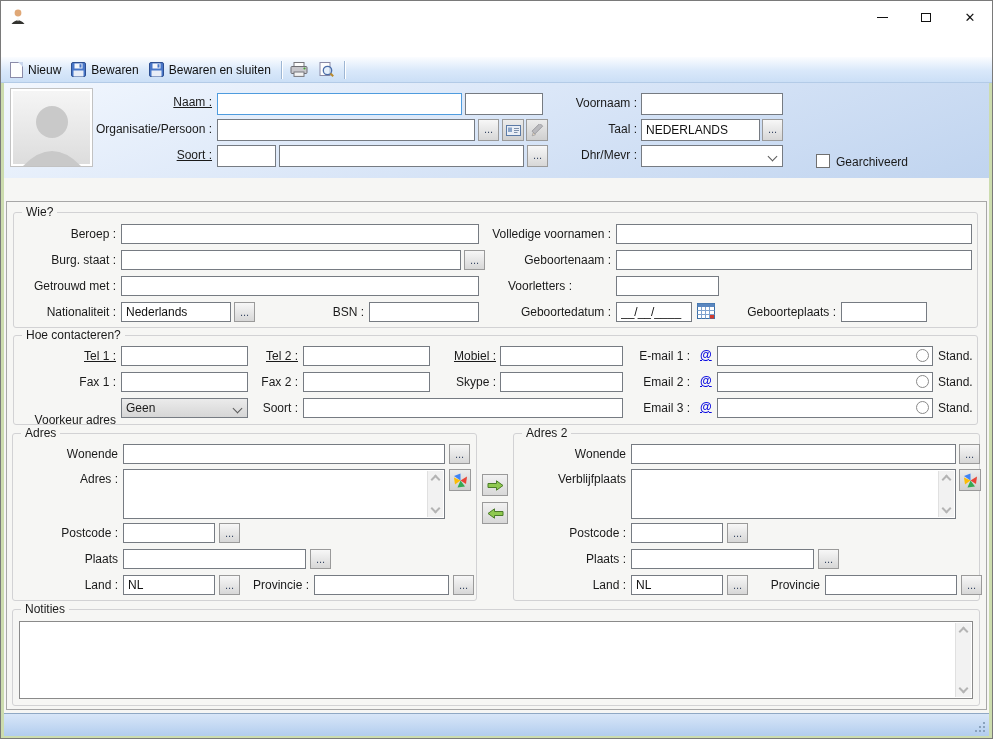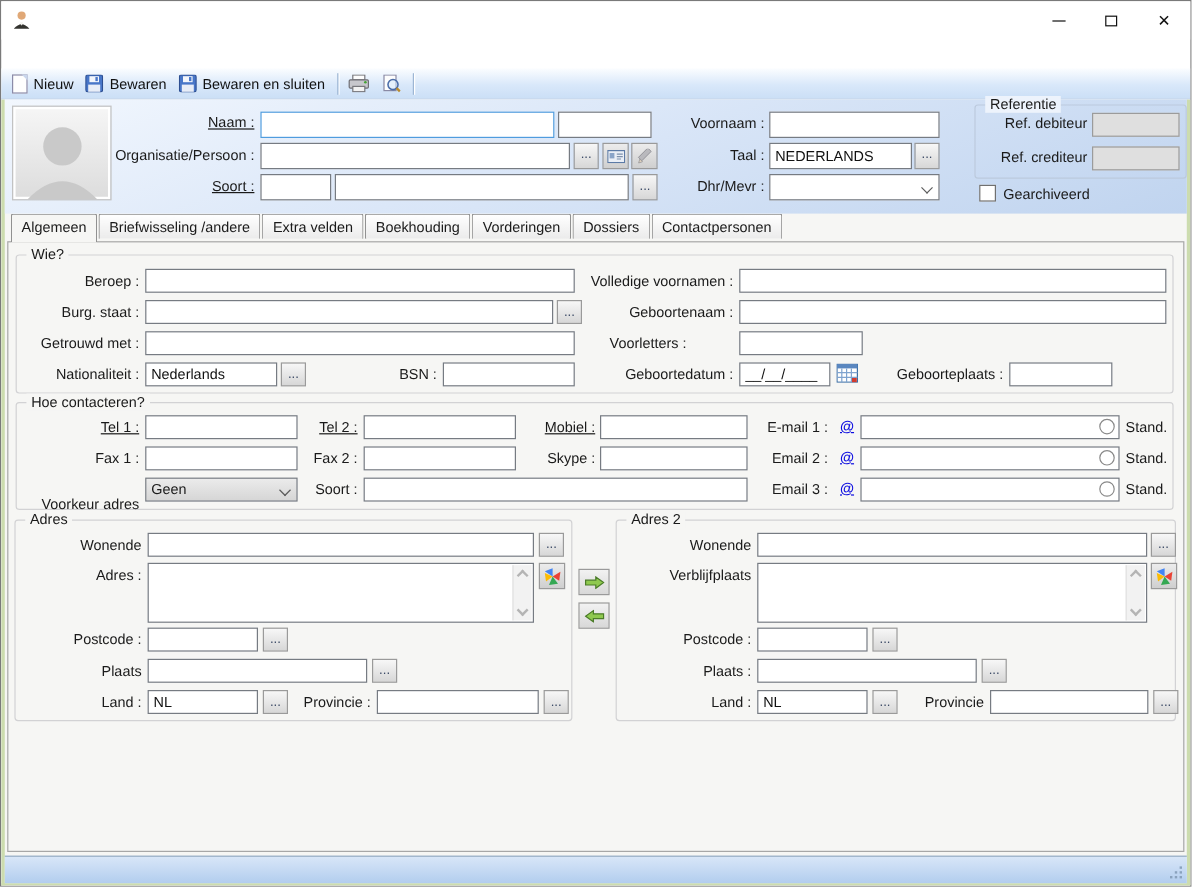--- a/index.html
+++ b/index.html
@@ -190,41 +190,25 @@
       <div class="lbl u" style="left:140px; top:65px; width:68px;">Soort :</div>
       <input class="inp" style="left: 213px; top: 62px; width: 59px;">
       <input class="inp" style="left: 275px; top: 62px; width: 245px;">
       <div class="dots" style="left:523px; top:62px;">...</div>
 
       <div class="lbl" style="left:558px; top:65px; width:75px;">Dhr/Mevr :</div>
       <div class="combo" style="left:637px; top:62px; width:142px;">
           <span class="chev"></span>
         </div>
 
-      <div class="grp" style="left:808px; top:4px; width:177px; height:62px; border-color:#bccadd;">
-        <div class="grp-title blue">Referentie</div>
-        <div class="lbl" style="left:8px; top:8px; width:85px;">Ref. debiteur</div>
-        <input class="inp small-h disabled" style="left: 97px; top: 6px; width: 73px;" disabled="">
-        <div class="lbl" style="left:8px; top:36px; width:85px;">Ref. crediteur</div>
-        <input class="inp small-h disabled" style="left: 97px; top: 34px; width: 73px;" disabled="">
-      </div>
       <div class="chk" style="left:812px; top:71px;"></div>
       <div class="lbl" style="left:832px; top:72px; width:90px; text-align:left;">Gearchiveerd</div>
     </div>
 
     <div class="tabarea">
-      <div class="tabstrip">
-        <div class="tab active">Algemeen</div>
-        <div class="tab">Briefwisseling /andere</div>
-        <div class="tab">Extra velden</div>
-        <div class="tab">Boekhouding</div>
-        <div class="tab">Vorderingen</div>
-        <div class="tab">Dossiers</div>
-        <div class="tab">Contactpersonen</div>
-      </div>
 
       <div class="page">
 
         <div class="grp" style="left:6px; top:10px; width:965px; height:116px;">
           <div class="grp-title">Wie?</div>
           <div class="lbl" style="left:0; top:14px; width:102px;">Beroep :</div>
           <input class="inp small-h" style="left: 107px; top: 11px; width: 358px;">
           <div class="lbl" style="left:0; top:40px; width:102px;">Burg. staat :</div>
           <input class="inp small-h" style="left: 107px; top: 37px; width: 340px;">
           <div class="dots small-h" style="left:450px; top:37px;">...</div>
@@ -377,20 +361,30 @@
           <input class="inp small-h" style="left: 117px; top: 115px; width: 183px;">
           <div class="dots small-h" style="left:304px; top:115px;">...</div>
           <div class="lbl" style="left:0; top:144px; width:112px;">Land :</div>
           <input class="inp small-h" style="left: 117px; top: 141px; width: 92px;" value="NL">
           <div class="dots small-h" style="left:213px; top:141px;">...</div>
           <div class="lbl" style="left:238px; top:144px; width:68px;">Provincie</div>
           <input class="inp small-h" style="left: 311px; top: 141px; width: 132px;">
           <div class="dots small-h" style="left:447px; top:141px;">...</div>
         </div>
 
+        <div class="grp" style="left:5px; top:407px; width:968px; height:97px;">
+          <div class="grp-title">Notities</div>
+          <div class="ta-wrap" style="left:6px; top:11px; width:954px; height:78px; border-color:#8a8a8a;">
+            <textarea style=""></textarea>
+            <div class="vscroll">
+                <span class="chev-up"></span>
+                <span class="chev-down"></span>
+              </div>
+          </div>
+        </div>
 
       </div>
     </div>
 
     <div class="statusbar">
       <div class="grip"></div>
     </div>
   </div>
 </div>
 

